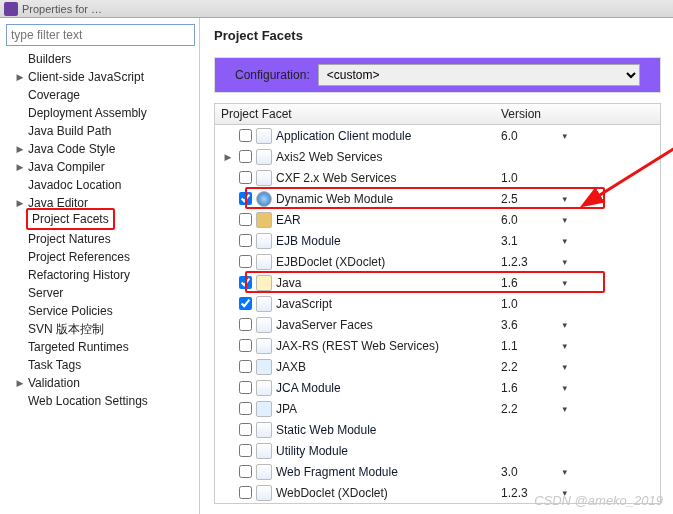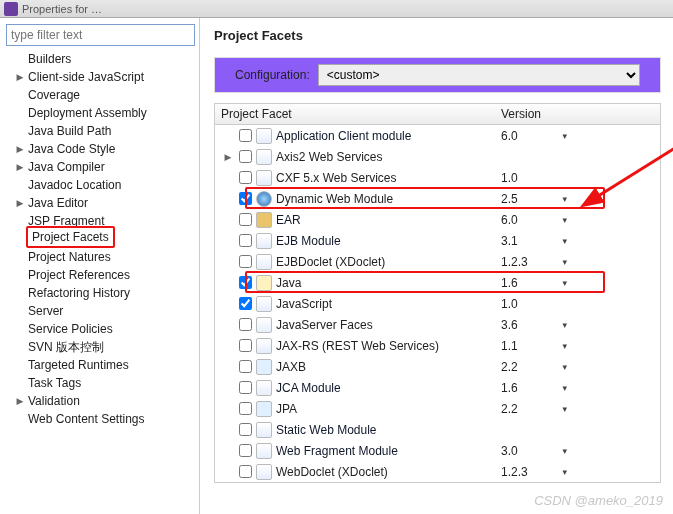--- a/index.html
+++ b/index.html
@@ -166,24 +166,20 @@
           <span class="lbl">Java Compiler</span>
         </div>
         <div class="tree-row">
           <span class="tw"></span>
           <span class="lbl">Javadoc Location</span>
         </div>
         <div class="tree-row">
           <span class="tw">▶</span>
           <span class="lbl">Java Editor</span>
         </div>
-        <div class="tree-row">
-          <span class="tw"></span>
-          <span class="lbl">JSP Fragment</span>
-        </div>
         <div class="tree-row selected">
           <span class="tw"></span>
           <span class="lbl">Project Facets</span>
         </div>
         <div class="tree-row">
           <span class="tw"></span>
           <span class="lbl">Project Natures</span>
         </div>
         <div class="tree-row">
           <span class="tw"></span>
@@ -212,21 +208,21 @@
         <div class="tree-row">
           <span class="tw"></span>
           <span class="lbl">Task Tags</span>
         </div>
         <div class="tree-row">
           <span class="tw">▶</span>
           <span class="lbl">Validation</span>
         </div>
         <div class="tree-row">
           <span class="tw"></span>
-          <span class="lbl">Web Content Settings</span>
+          <span class="lbl">Web Location Settings</span>
         </div>
       </div>
   </div>
 
   <div class="content">
     <h1 class="pf">Project Facets</h1>
 
     <div class="config-row">
       <span>Configuration:</span>
       <select>
@@ -263,21 +259,21 @@
             </div>
             <div class="col-version">
               <span></span>
             </div>
           </div>
           <div class="grid-row">
             <div class="col-facet">
               <span class="tw"></span>
               <input type="checkbox" style="">
               <span class="ficon doc"></span>
-              <span class="facet-name">CXF 5.x Web Services</span>
+              <span class="facet-name">CXF 2.x Web Services</span>
             </div>
             <div class="col-version">
               <span>1.0</span>
             </div>
           </div>
           <div class="grid-row">
             <div class="col-facet">
               <span class="tw"></span>
               <input type="checkbox" checked="" style="">
               <span class="ficon globe"></span>
@@ -406,20 +402,31 @@
               <span>2.2</span>
               <span class="dd">▾</span>
             </div>
           </div>
           <div class="grid-row">
             <div class="col-facet">
               <span class="tw"></span>
               <input type="checkbox" style="">
               <span class="ficon doc"></span>
               <span class="facet-name blue">Static Web Module</span>
+            </div>
+            <div class="col-version">
+              <span></span>
+            </div>
+          </div>
+          <div class="grid-row">
+            <div class="col-facet">
+              <span class="tw"></span>
+              <input type="checkbox" style="">
+              <span class="ficon doc"></span>
+              <span class="facet-name blue">Utility Module</span>
             </div>
             <div class="col-version">
               <span></span>
             </div>
           </div>
           <div class="grid-row">
             <div class="col-facet">
               <span class="tw"></span>
               <input type="checkbox" style="">
               <span class="ficon doc"></span>

